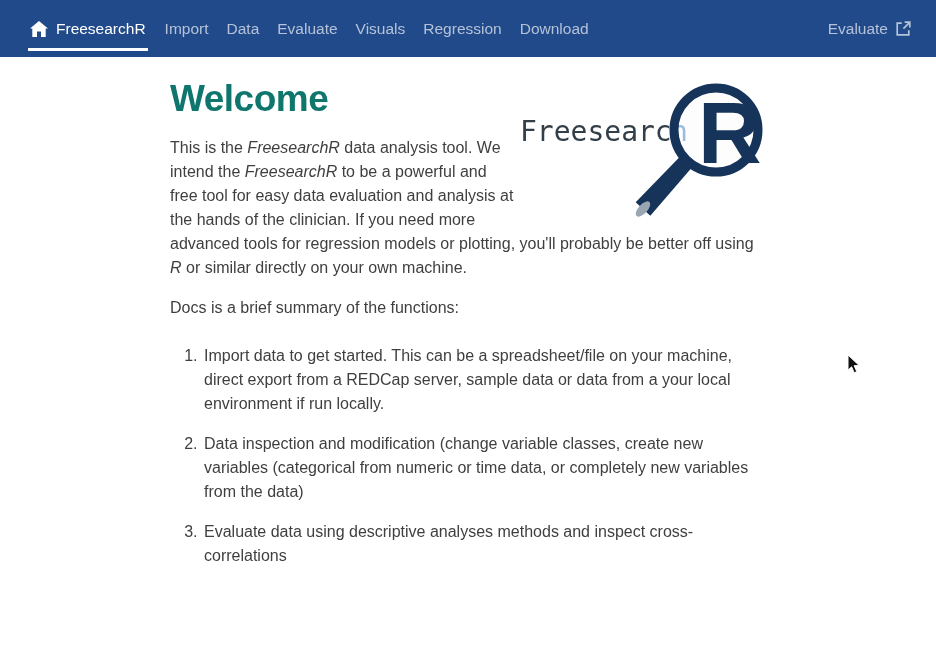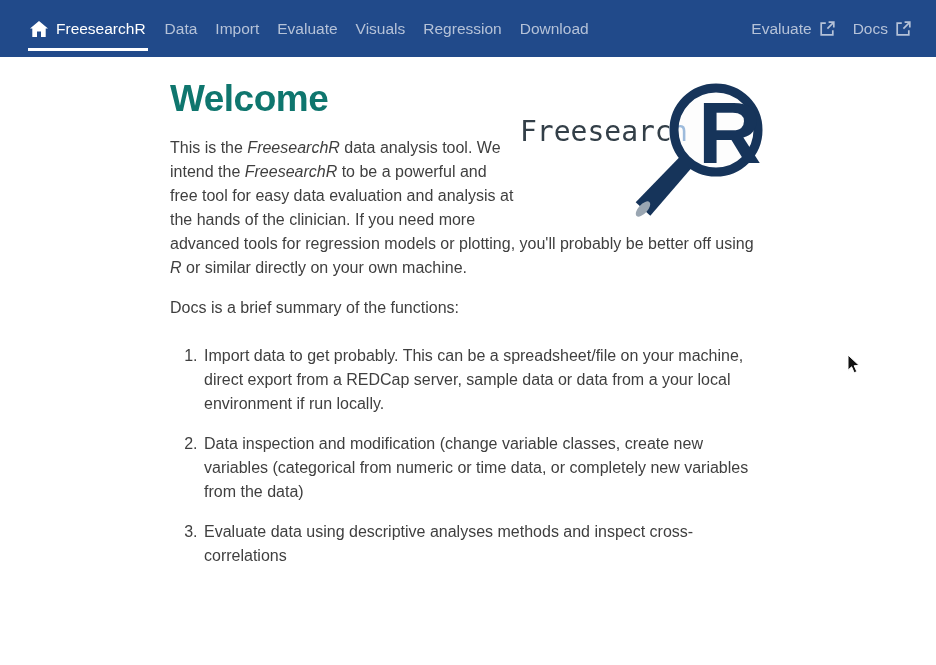--- a/index.html
+++ b/index.html
@@ -103,51 +103,41 @@
     <a class="nav-link brand">
       <span class="nav-icon">
         <svg width="18" height="16" viewBox="0 0 18 16">
             <path d="M9 0 L18 7.4 L15.7 7.4 L15.7 16 L11 16 L11 10.4 L7 10.4 L7 16 L2.3 16 L2.3 7.4 L0 7.4 Z" fill="#ffffff"></path>
           </svg>
       </span>
       <span>FreesearchR</span>
       <span class="brand-underline"></span>
     </a>
     <a class="nav-link">
-        <span>Data</span>
+        <span>Import</span>
       </a>
     <a class="nav-link">
-        <span>Import</span>
+        <span>Data</span>
       </a>
     <a class="nav-link">
         <span>Evaluate</span>
       </a>
     <a class="nav-link">
         <span>Visuals</span>
       </a>
     <a class="nav-link">
         <span>Regression</span>
       </a>
     <a class="nav-link">
         <span>Download</span>
       </a>
   </div>
   <div class="nav-group">
     <a class="nav-link">
       <span>Evaluate</span>
-      <span class="nav-icon">
-        <svg width="15" height="15" viewBox="0 0 15 15" fill="none" stroke="#b5c2d8" stroke-width="1.7">
-            <path d="M12.8 9.2 L12.8 13.8 L1.2 13.8 L1.2 2.2 L5.8 2.2"></path>
-            <path d="M8.6 1.2 L13.8 1.2 L13.8 6.4"></path>
-            <path d="M13.4 1.6 L7.4 7.6"></path>
-          </svg>
-      </span>
-    </a>
-    <a class="nav-link">
-      <span>Docs</span>
       <span class="nav-icon">
         <svg width="15" height="15" viewBox="0 0 15 15" fill="none" stroke="#b5c2d8" stroke-width="1.7">
             <path d="M12.8 9.2 L12.8 13.8 L1.2 13.8 L1.2 2.2 L5.8 2.2"></path>
             <path d="M8.6 1.2 L13.8 1.2 L13.8 6.4"></path>
             <path d="M13.4 1.6 L7.4 7.6"></path>
           </svg>
       </span>
     </a>
   </div>
 </nav>
@@ -174,21 +164,21 @@
     </div>
 
     <h2 class="page-title">Welcome</h2>
 
     <p class="body-text"><span>This is the </span><em>FreesearchR</em><span> data analysis tool. We intend the </span><em>FreesearchR</em><span> to be a powerful and free tool for easy data evaluation and analysis at the hands of the clinician. If you need more advanced tools for regression models or plotting, you'll probably be better off using </span><em>R</em><span> or similar directly on your own machine.</span></p>
 
 
     <p class="body-text">Docs is a brief summary of the functions:</p>
 
     <ol class="function-list">
-      <li>Import data to get probably. This can be a spreadsheet/file on your machine, direct export from a REDCap server, sample data or data from a your local environment if run locally.</li>
+      <li>Import data to get started. This can be a spreadsheet/file on your machine, direct export from a REDCap server, sample data or data from a your local environment if run locally.</li>
       <li>Data inspection and modification (change variable classes, create new variables (categorical from numeric or time data, or completely new variables from the data)</li>
       <li>Evaluate data using descriptive analyses methods and inspect cross-correlations</li>
     </ol>
 
   </div>
 </main>
 
 <div class="mouse-cursor">
   <svg width="14" height="21" viewBox="0 0 14 21">
     <polygon points="1,1 1,16.2 4.6,12.8 7.2,18.8 9.8,17.6 7.2,11.7 12.2,11.5" fill="#111111" stroke="#ffffff" stroke-width="1"></polygon>

